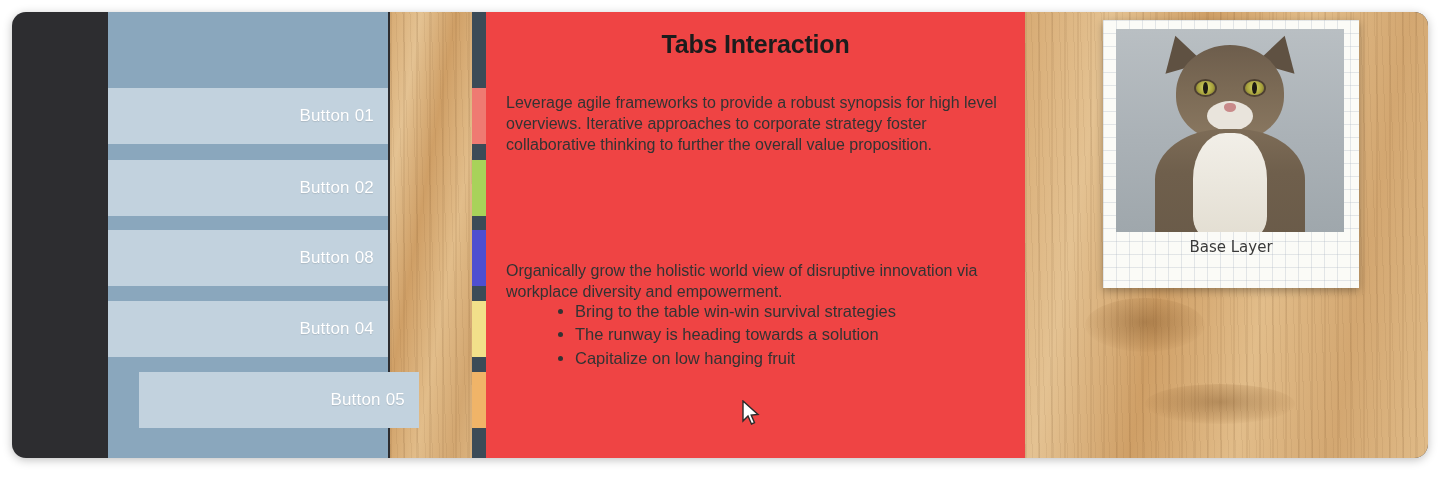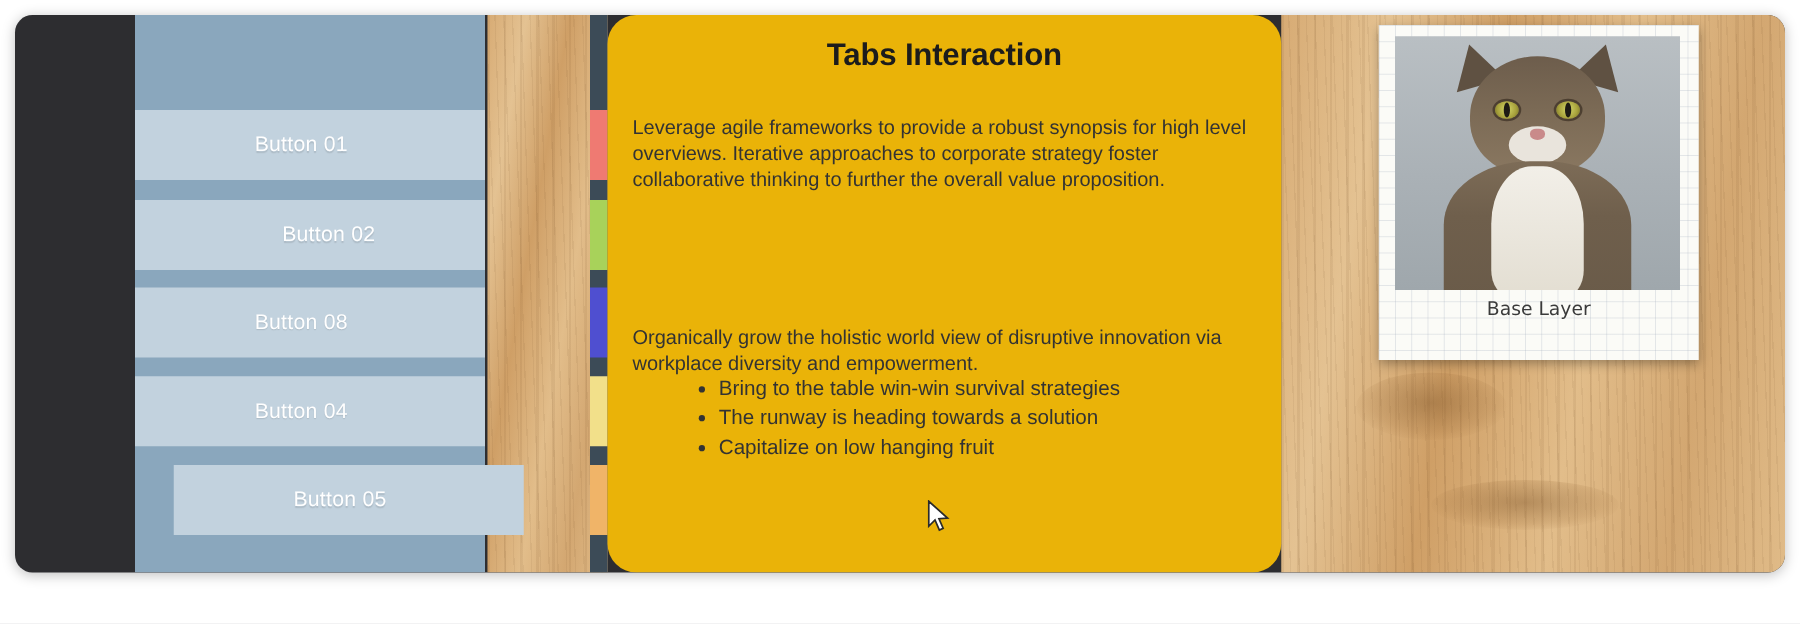--- a/index.html
+++ b/index.html
@@ -47,21 +47,21 @@
     background: #8aa7bd;
   }
   .tab-row {
     position: absolute;
     left: 0;
     width: 280px;
     height: 56px;
     background: #c2d2de;
     display: flex;
     align-items: center;
-    justify-content: center;
+    justify-content: flex-end;
     box-sizing: border-box;
     padding-right: 14px;
   }
   .tab-label {
     color: #ffffff;
     font-size: 17px;
     letter-spacing: 0.2px;
     text-shadow: 0 1px 1px rgba(0,0,0,0.12);
   }
   
@@ -105,22 +105,21 @@
   #wood-left  { left: 378px;  width: 96px; }
   #wood-right { left: 1013px; width: 403px; }
 
   
   #content-card {
     position: absolute;
     left: 474px;
     top: 0;
     width: 539px;
     height: 446px;
-    background: #eab308;
-    border-radius: 23px;
+    background: #ef4444;
   }
   #slide-title {
     position: absolute;
     left: 0;
     top: 18px;
     width: 539px;
     text-align: center;
     font-size: 25px;
     font-weight: bold;
     color: #1c1c1c;

